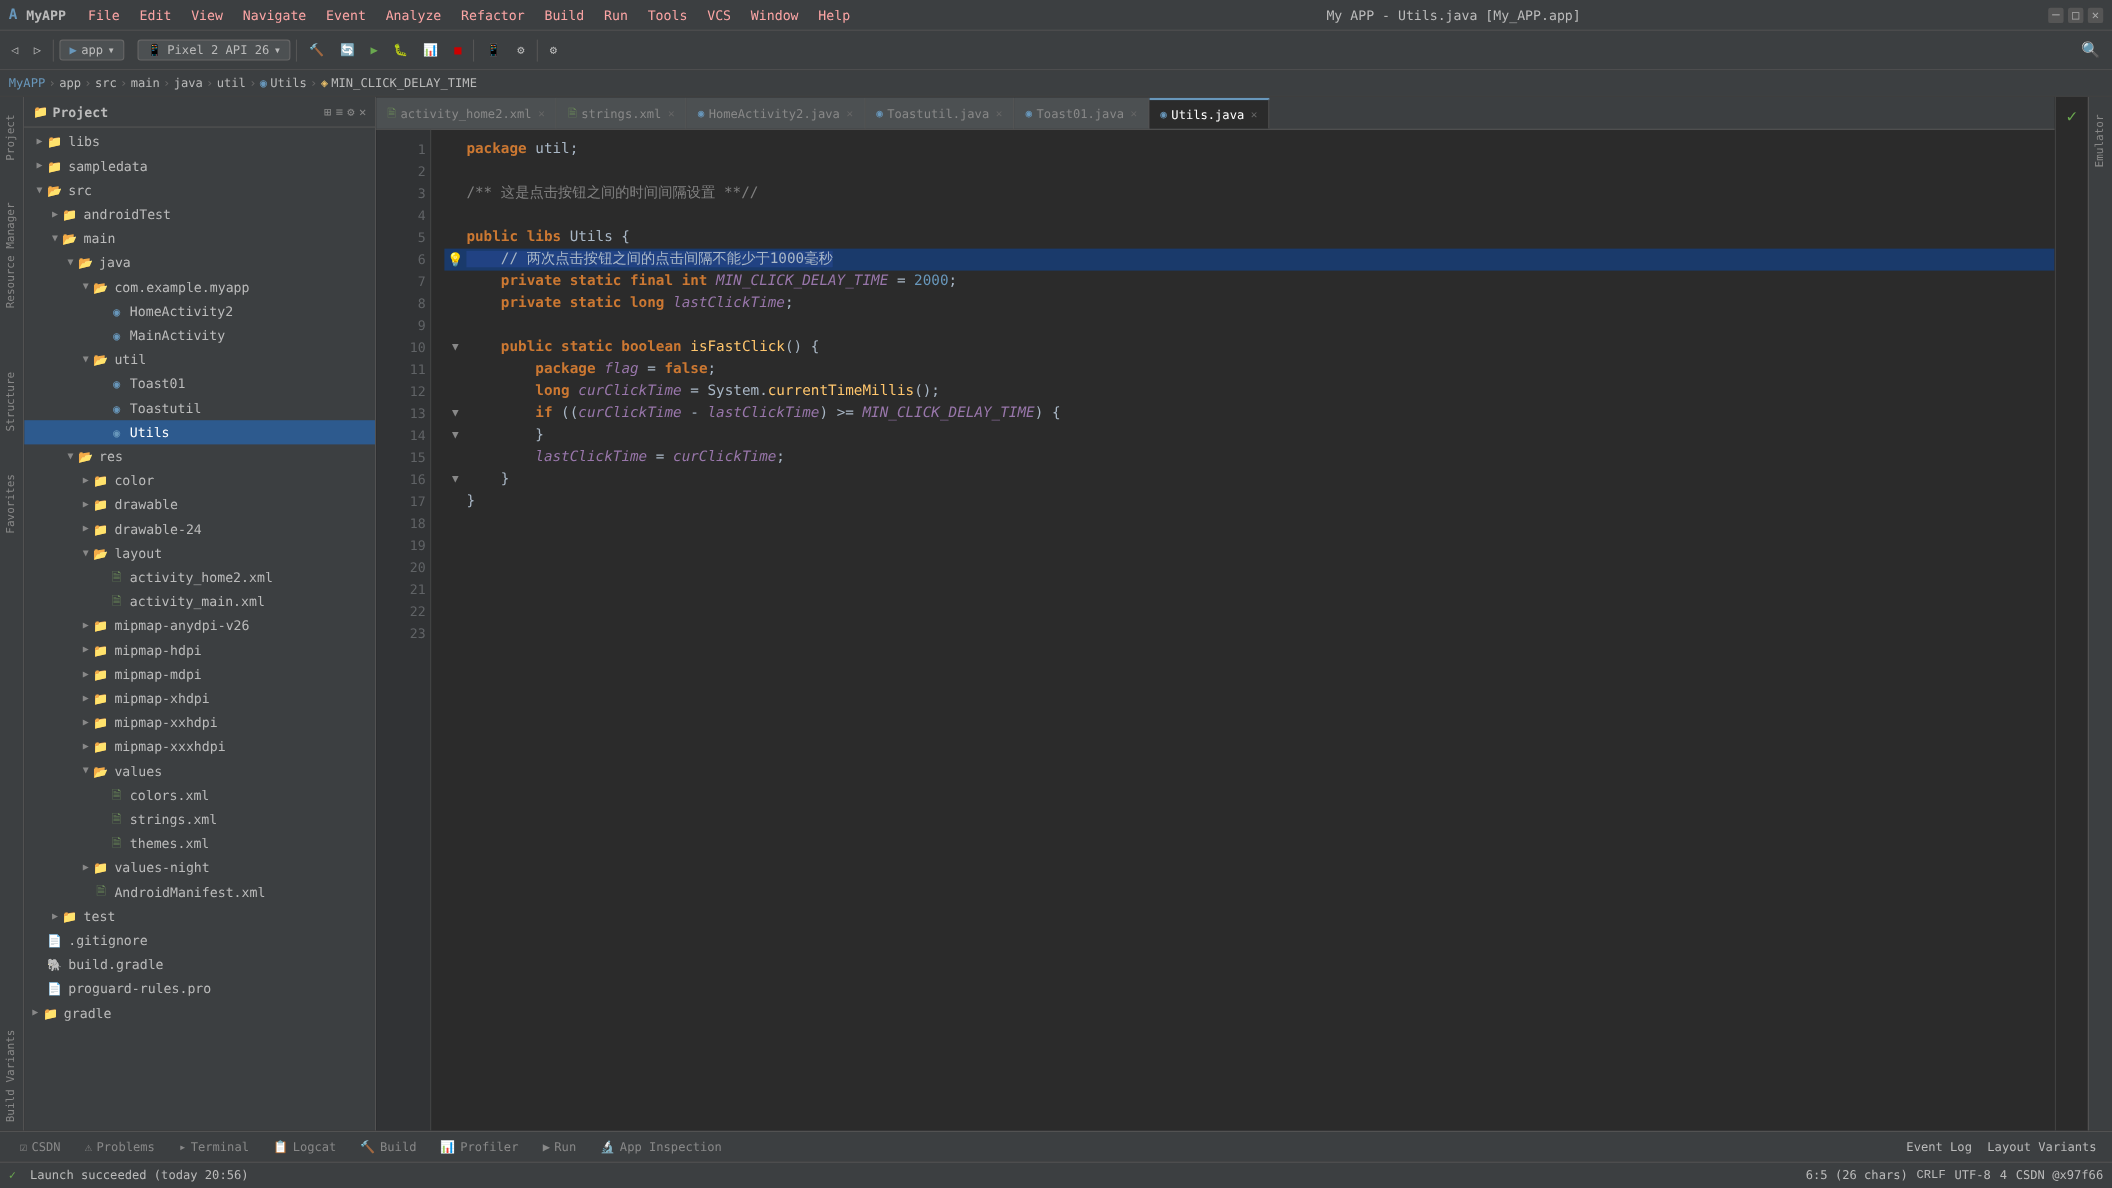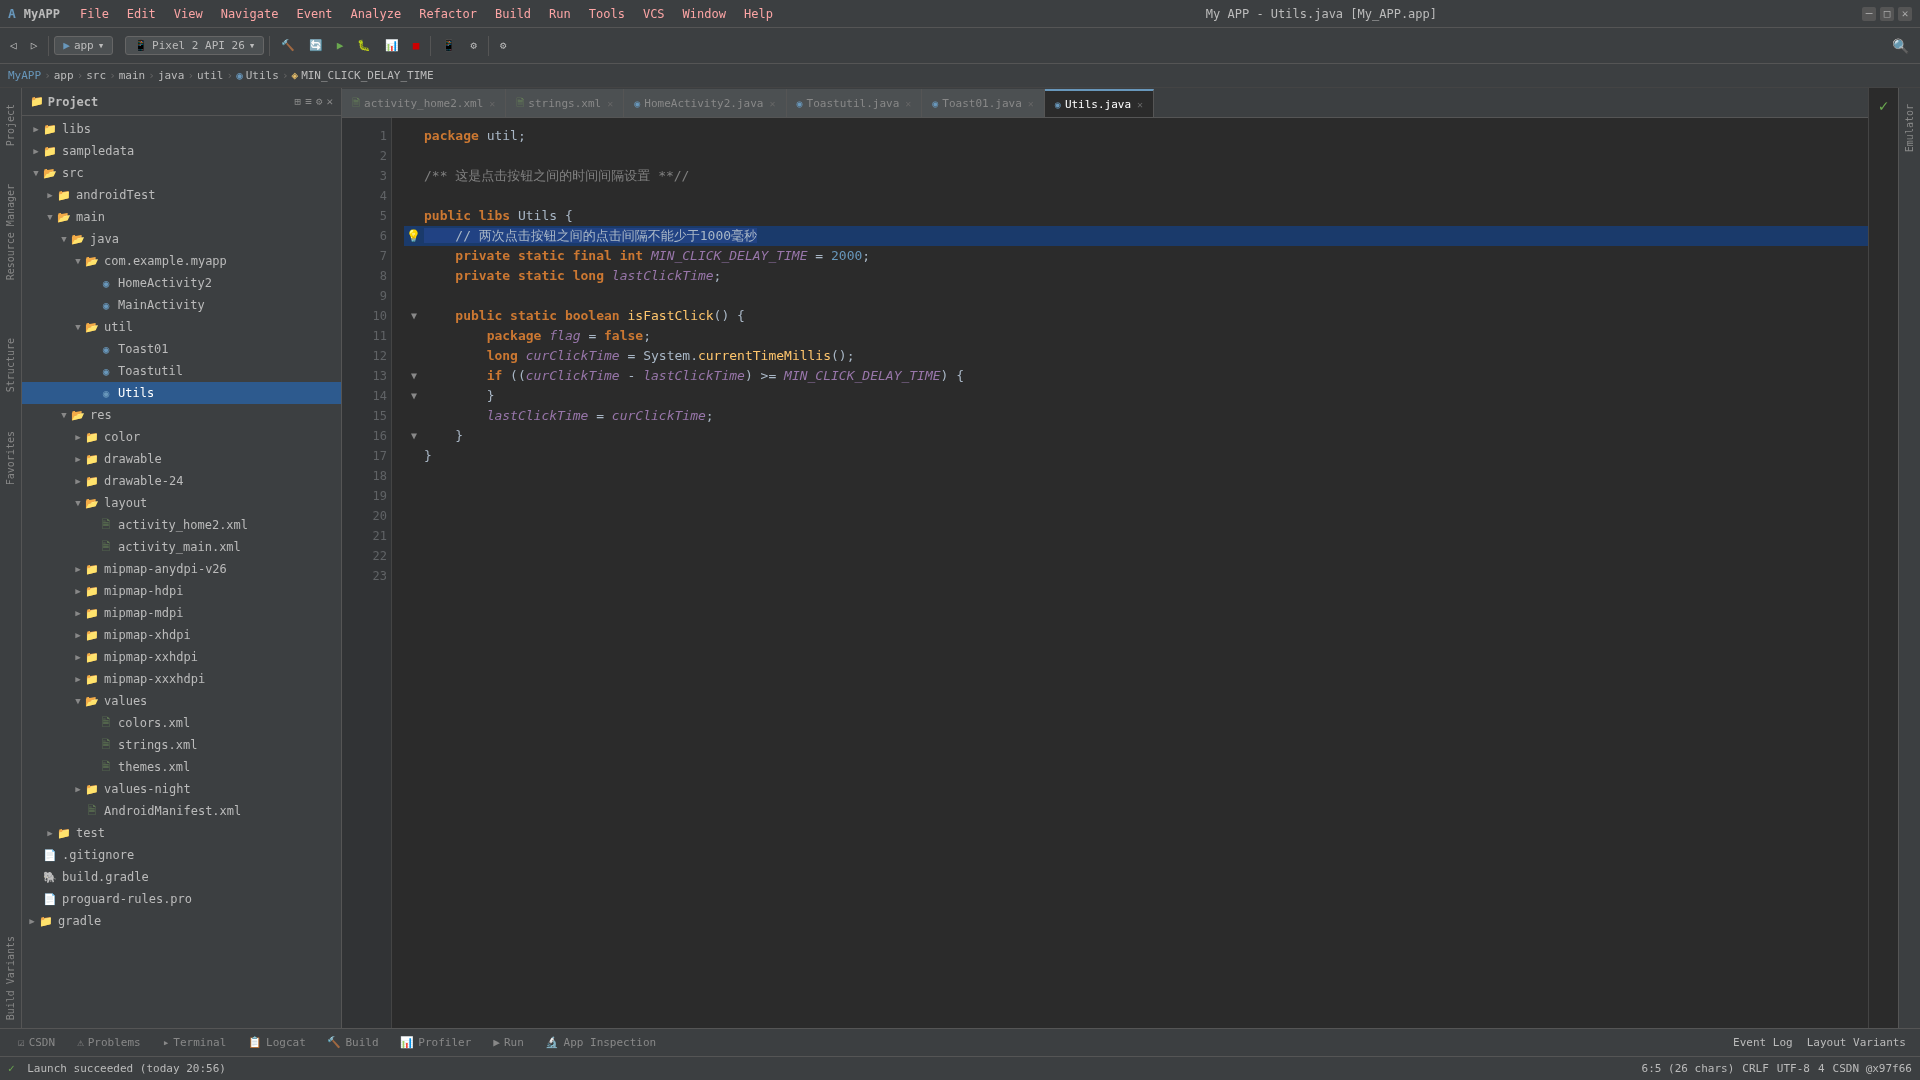--- a/index.html
+++ b/index.html
@@ -586,18 +586,18 @@
   <div class="status-item">Layout Variants</div>
 </div>
 
 <div id="status-bar">
   <div class="status-left">
     <span style="color:#6aa84f;">✓</span>
     <span style="margin-left:6px;">Launch succeeded (today 20:56)</span>
   </div>
   <div class="status-right">
     <span style="cursor:pointer;">6:5 (26 chars)</span>
-    <span style="cursor:pointer;">CRLF</span>
+    <span style="cursor:pointer;font-family:Liberation Mono, monospace;">CRLF</span>
     <span style="cursor:pointer;">UTF-8</span>
     <span style="cursor:pointer;">4</span>
     <span>CSDN @x97f66</span>
   </div>
 </div>
 
 </body></html>

